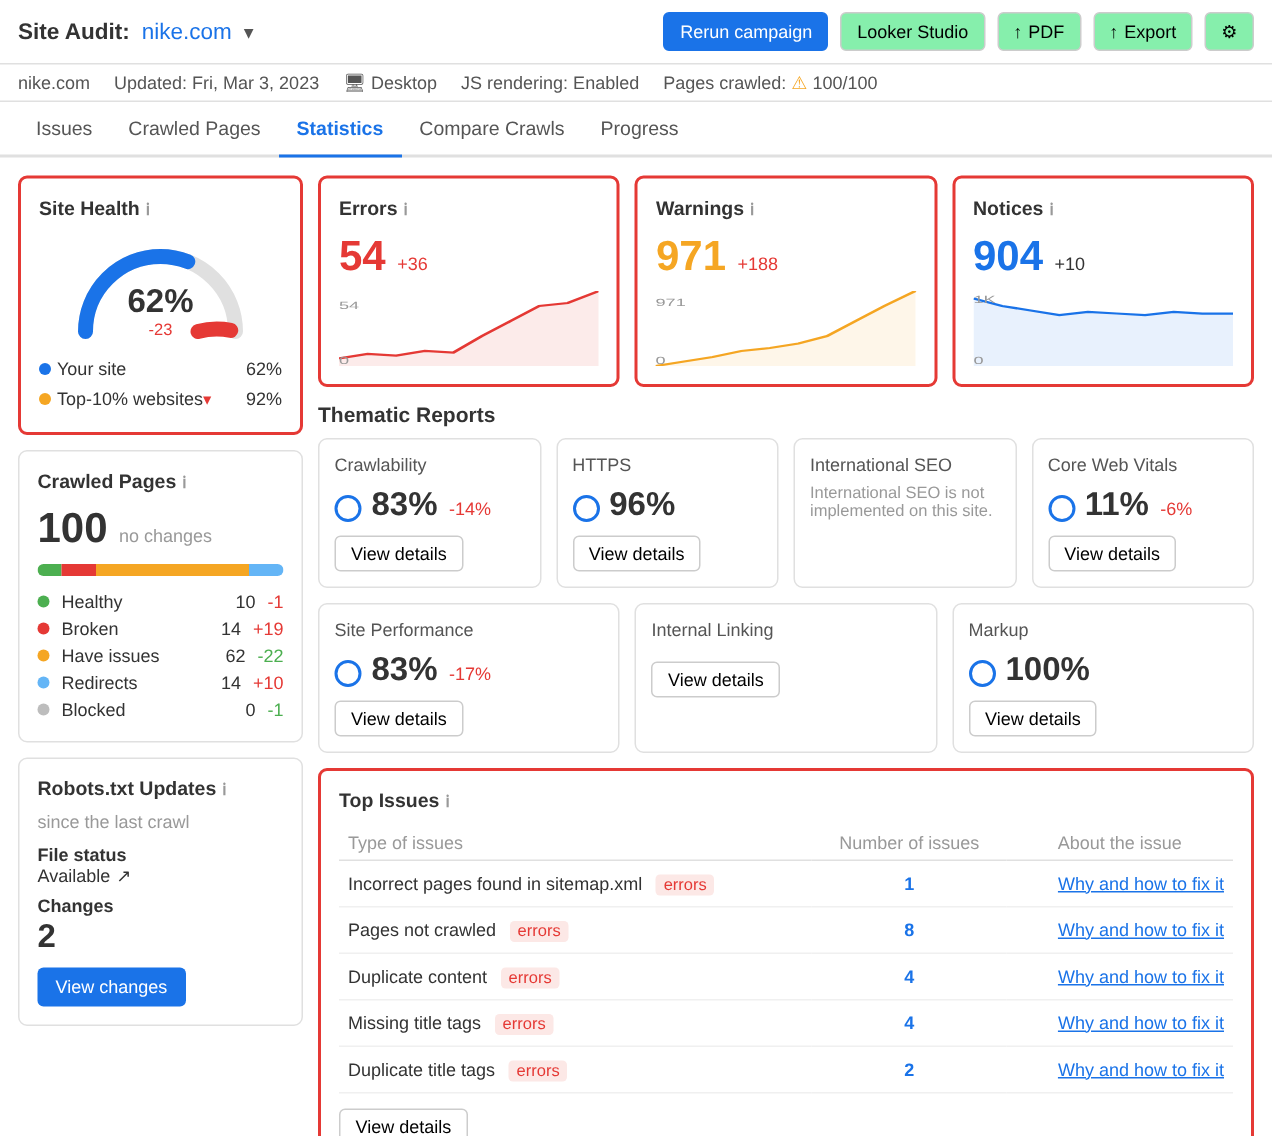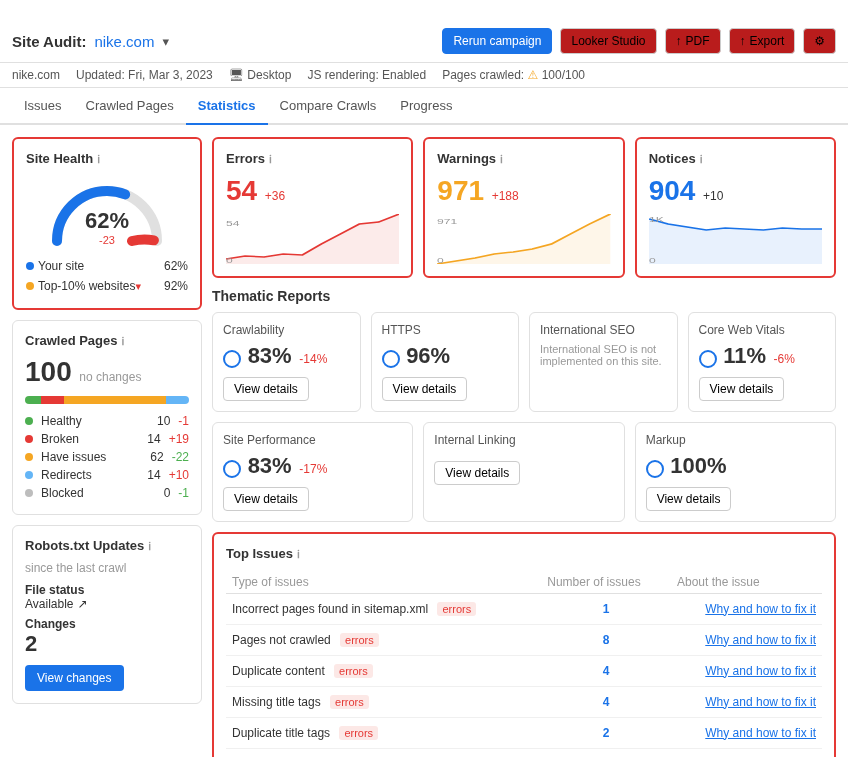--- a/index.html
+++ b/index.html
@@ -1,23 +1,23 @@
 <!DOCTYPE html>
 <html><head>
   <meta charset="utf-8">
   <style>
     * { box-sizing: border-box; margin: 0; padding: 0; }
     body { font-family: Arial, sans-serif; font-size: 13px; background: #fff; color: #333; width: 848px; }
 
-    .header { display: flex; align-items: center; justify-content: space-between; padding: 8px 12px; border-bottom: 1px solid #e0e0e0; margin-top: 20px; }
+    .header { display: flex; align-items: center; justify-content: space-between; padding: 8px 12px; border-bottom: 1px solid #e0e0e0; }
     .header-left { display: flex; align-items: center; gap: 8px; }
     .site-audit-title { font-size: 15px; font-weight: 600; }
     .site-link { color: #1a73e8; font-size: 15px; }
     .header-right { display: flex; align-items: center; gap: 8px; }
-    .btn { display: flex; align-items: center; gap: 4px; padding: 5px 10px; border-radius: 4px; border: 1px solid #ccc; background: #b91c1c; cursor: pointer; font-size: 12px; }
+    .btn { display: flex; align-items: center; gap: 4px; padding: 5px 10px; border-radius: 4px; border: 1px solid #ccc; background: #86efac; cursor: pointer; font-size: 12px; }
     .btn-primary { background: #1a73e8; color: #fff; border-color: #1a73e8; }
 
     .meta-bar { display: flex; align-items: center; gap: 16px; padding: 5px 12px; border-bottom: 1px solid #e0e0e0; font-size: 12px; color: #555; }
     .warning-icon { color: #f5a623; }
 
     .nav-tabs { display: flex; align-items: center; padding: 0 12px; border-bottom: 2px solid #e0e0e0; }
     .nav-tab { padding: 10px 12px; font-size: 13px; cursor: pointer; color: #555; border-bottom: 2px solid transparent; margin-bottom: -2px; }
     .nav-tab.active { color: #1a73e8; border-bottom-color: #1a73e8; font-weight: 600; }
 
     .main { padding: 12px; display: flex; gap: 10px; }
@@ -80,21 +80,21 @@
     .thematic-card-title { font-size: 12px; color: #555; margin-bottom: 6px; }
     .thematic-percent { font-size: 22px; font-weight: 700; color: #333; margin-top: 28px; }
     .thematic-change-neg { font-size: 12px; color: #e53935; margin-left: 4px; }
     .view-details-btn { margin-top: 8px; border: 1px solid #ccc; background: #fff; border-radius: 4px; padding: 4px 10px; font-size: 12px; cursor: pointer; }
     .not-implemented { font-size: 11px; color: #999; margin: 6px 0; }
 
     
     .top-issues-card { }
     .issues-table { width: 100%; border-collapse: collapse; margin-top: 10px; }
     .issues-table th { text-align: left; font-size: 12px; color: #999; font-weight: 400; padding: 4px 6px; border-bottom: 1px solid #e0e0e0; }
-    .issues-table th.right { text-align: left; }
+    .issues-table th.right { text-align: center; }
     .issues-table td { padding: 8px 6px; border-bottom: 1px solid #f0f0f0; font-size: 12px; }
     .issues-table td.center { text-align: center; }
     .issues-table td.right { text-align: right; }
     .error-badge { background: #fce8e6; color: #e53935; border-radius: 3px; padding: 1px 5px; font-size: 11px; margin-left: 6px; }
     .fix-link { color: #1a73e8; font-size: 12px; cursor: pointer; text-decoration: underline; }
     .issue-count { color: #1a73e8; font-weight: 600; }
 
     .circle-icon { display: inline-flex; align-items: center; justify-content: center; width: 18px; height: 18px; border-radius: 50%; border: 2.5px solid #1a73e8; font-size: 9px; color: #1a73e8; margin-right: 3px; vertical-align: middle; }
   </style>
 </head>

